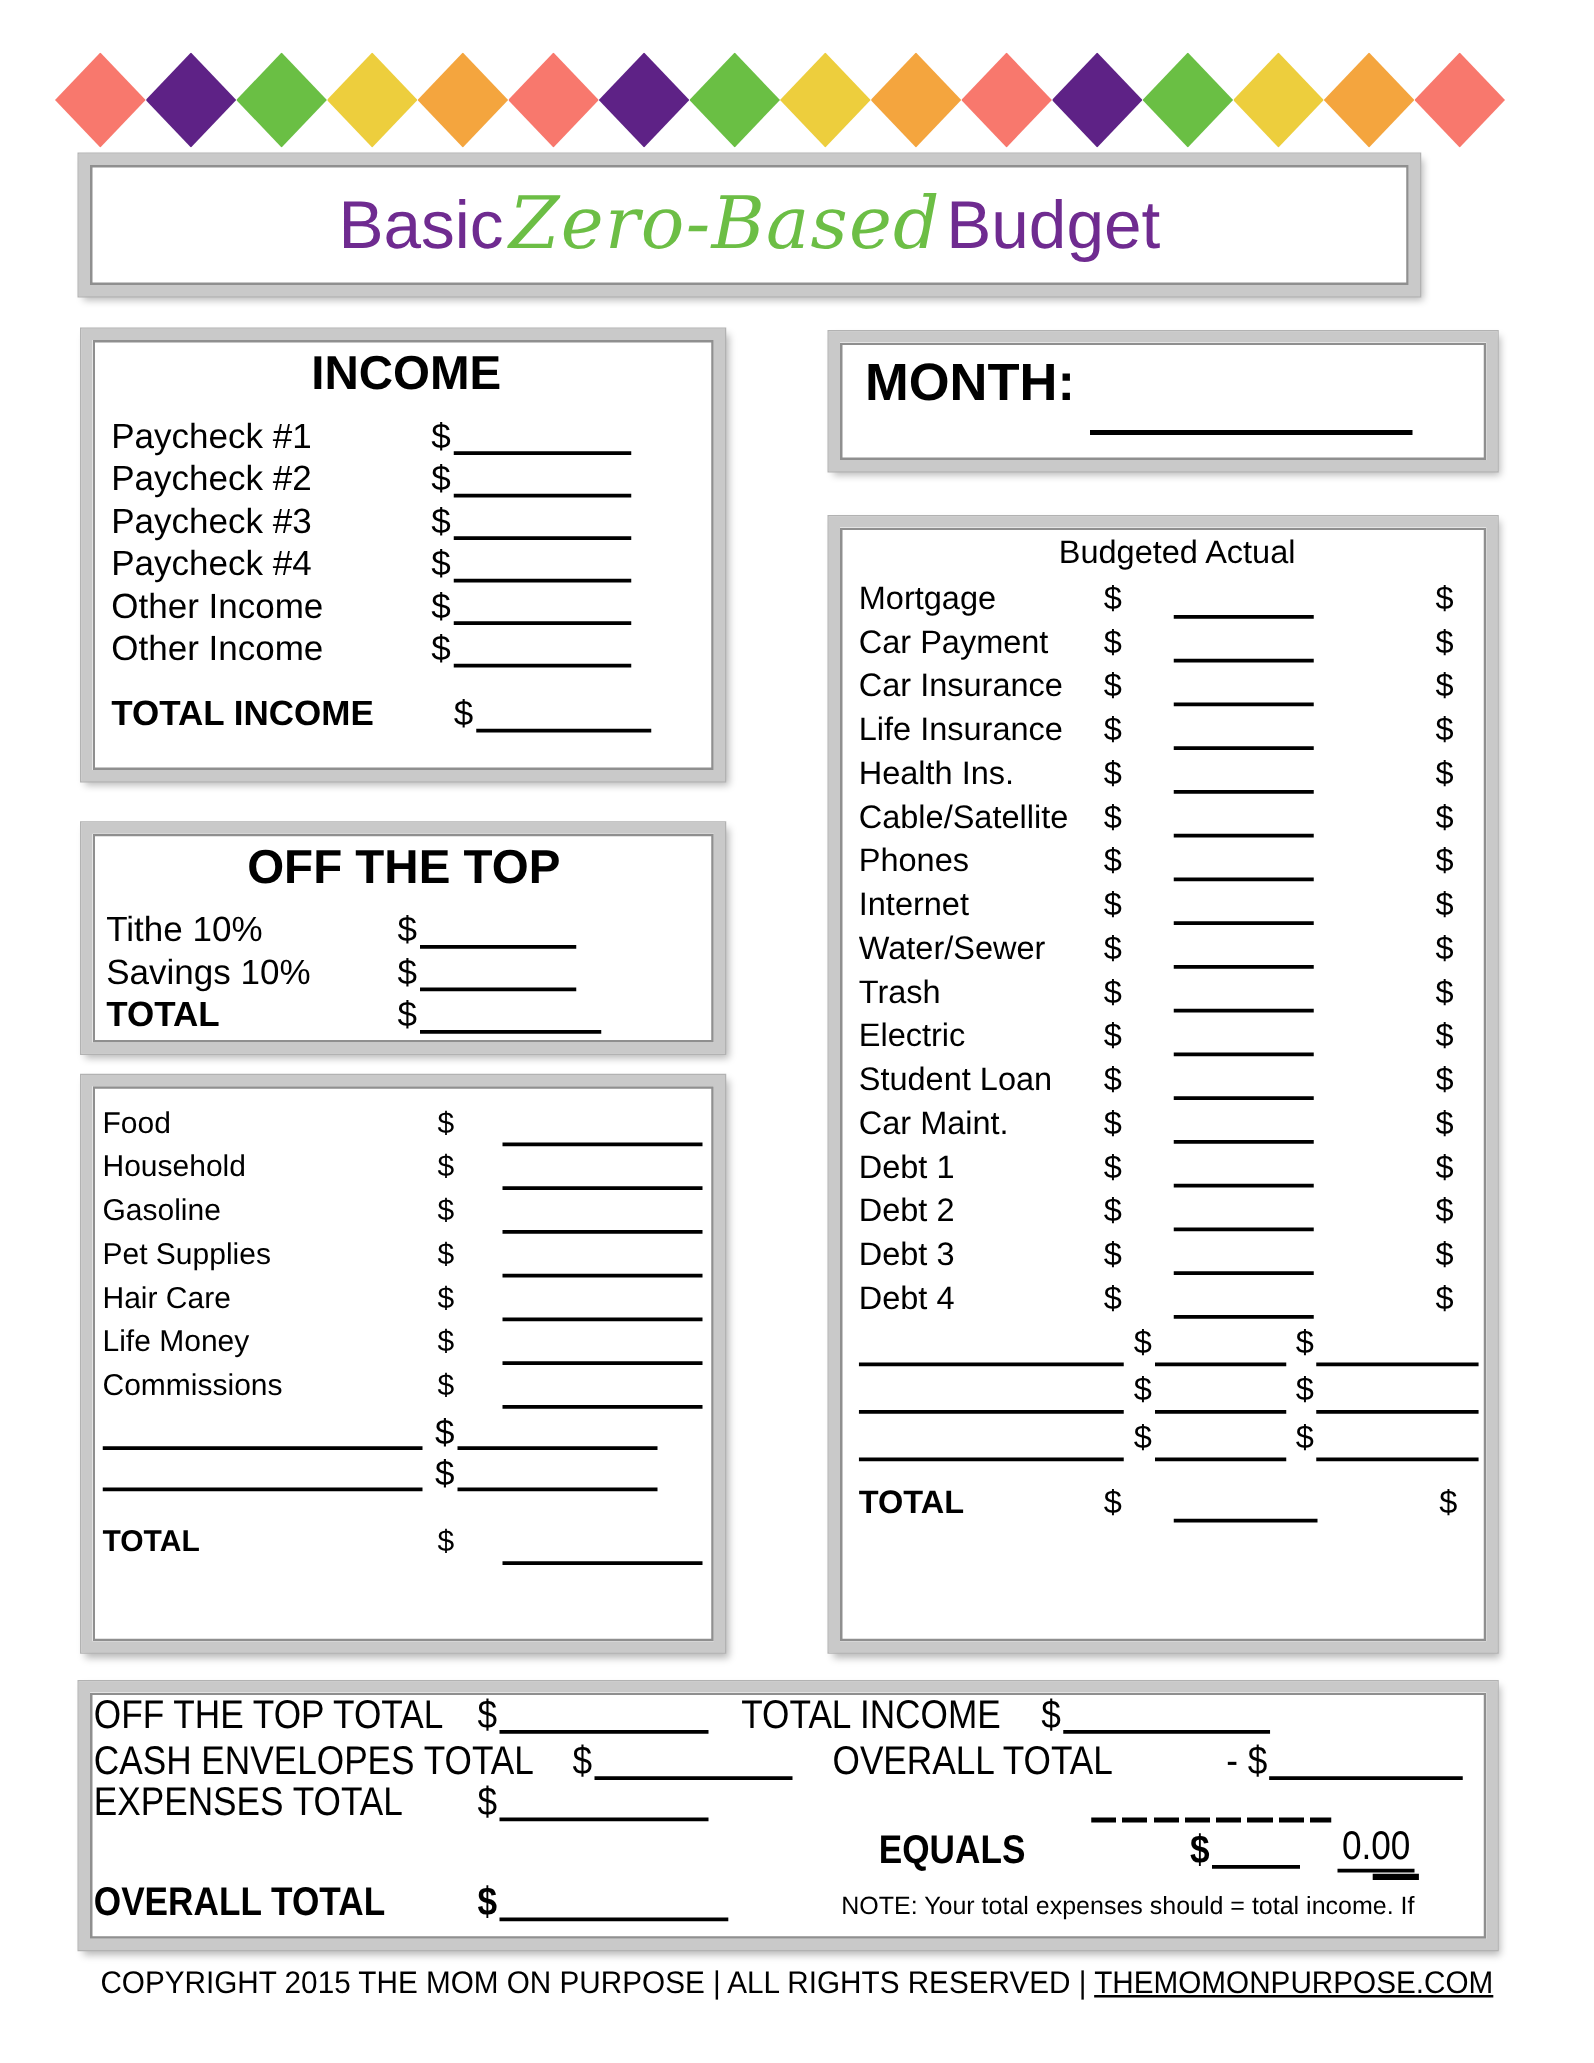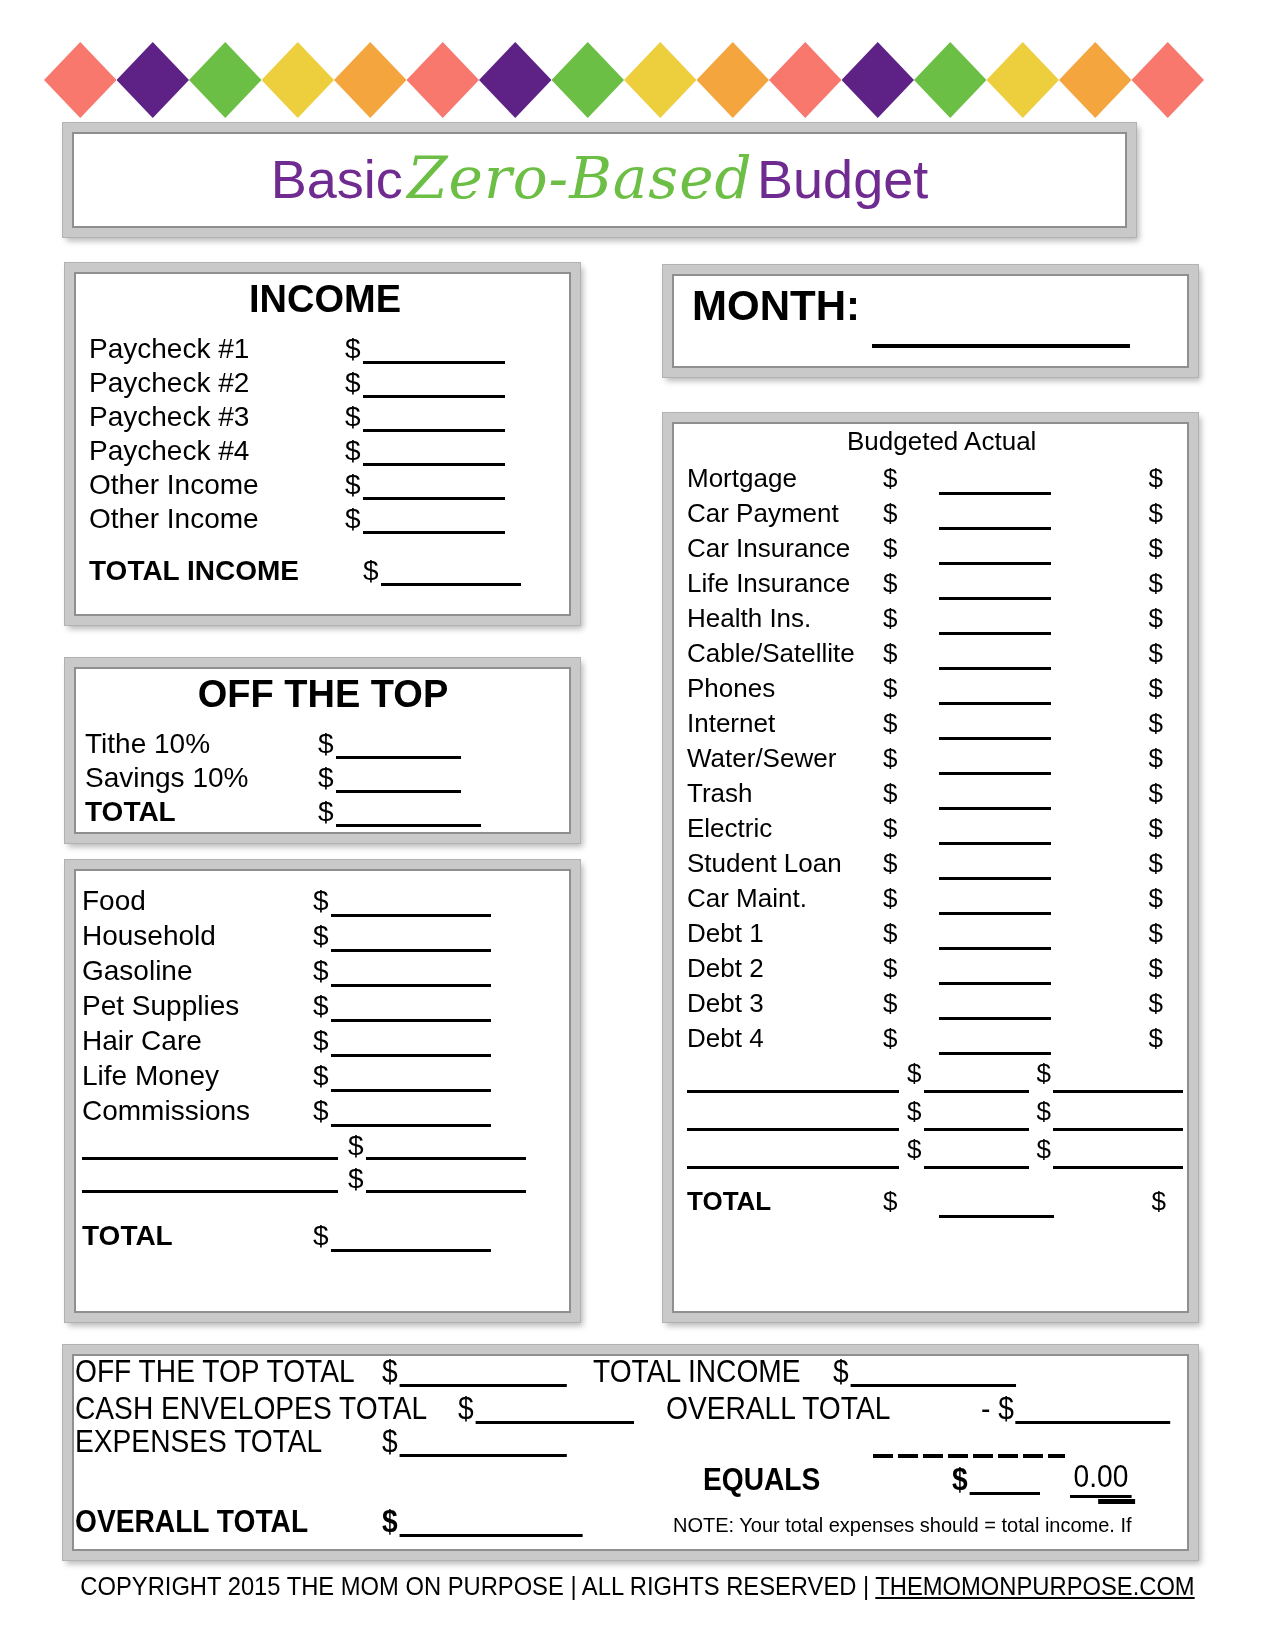--- a/index.html
+++ b/index.html
@@ -41,21 +41,21 @@
   
   .ott-box{left:65px;top:658px;width:515px;height:185px;padding:2px 10px 0 11px;}
   .orow{height:34px;font-size:28px;}
   .orow .lbl{min-width:233px;}
   .orow .u{width:125px;height:30px;}
   .orow.ototal .u{width:145px;}
   .ott-rows{margin-top:12px;}
 
   
   .cash-box{left:65px;top:860px;width:515px;height:462px;padding:2px 8px 0 8px;}
-  .crow{height:35px;font-size:28px;}
+  .crow{height:35px;font-size:24px;gap:37px;}
   .crow .lbl{min-width:231px;}
   .crow .u{width:160px;height:30px;}
   .cash-rows{margin-top:14px;}
   .cblank{height:33px;font-size:28px;}
   .cblank .uline{width:256px;border-bottom:3px solid #000;align-self:flex-end;margin-bottom:3px;}
   .cblank .d{margin-left:10px;}
   .cblank .u{width:160px;height:30px;}
   .ctotal{margin-top:24px;}
 
   

